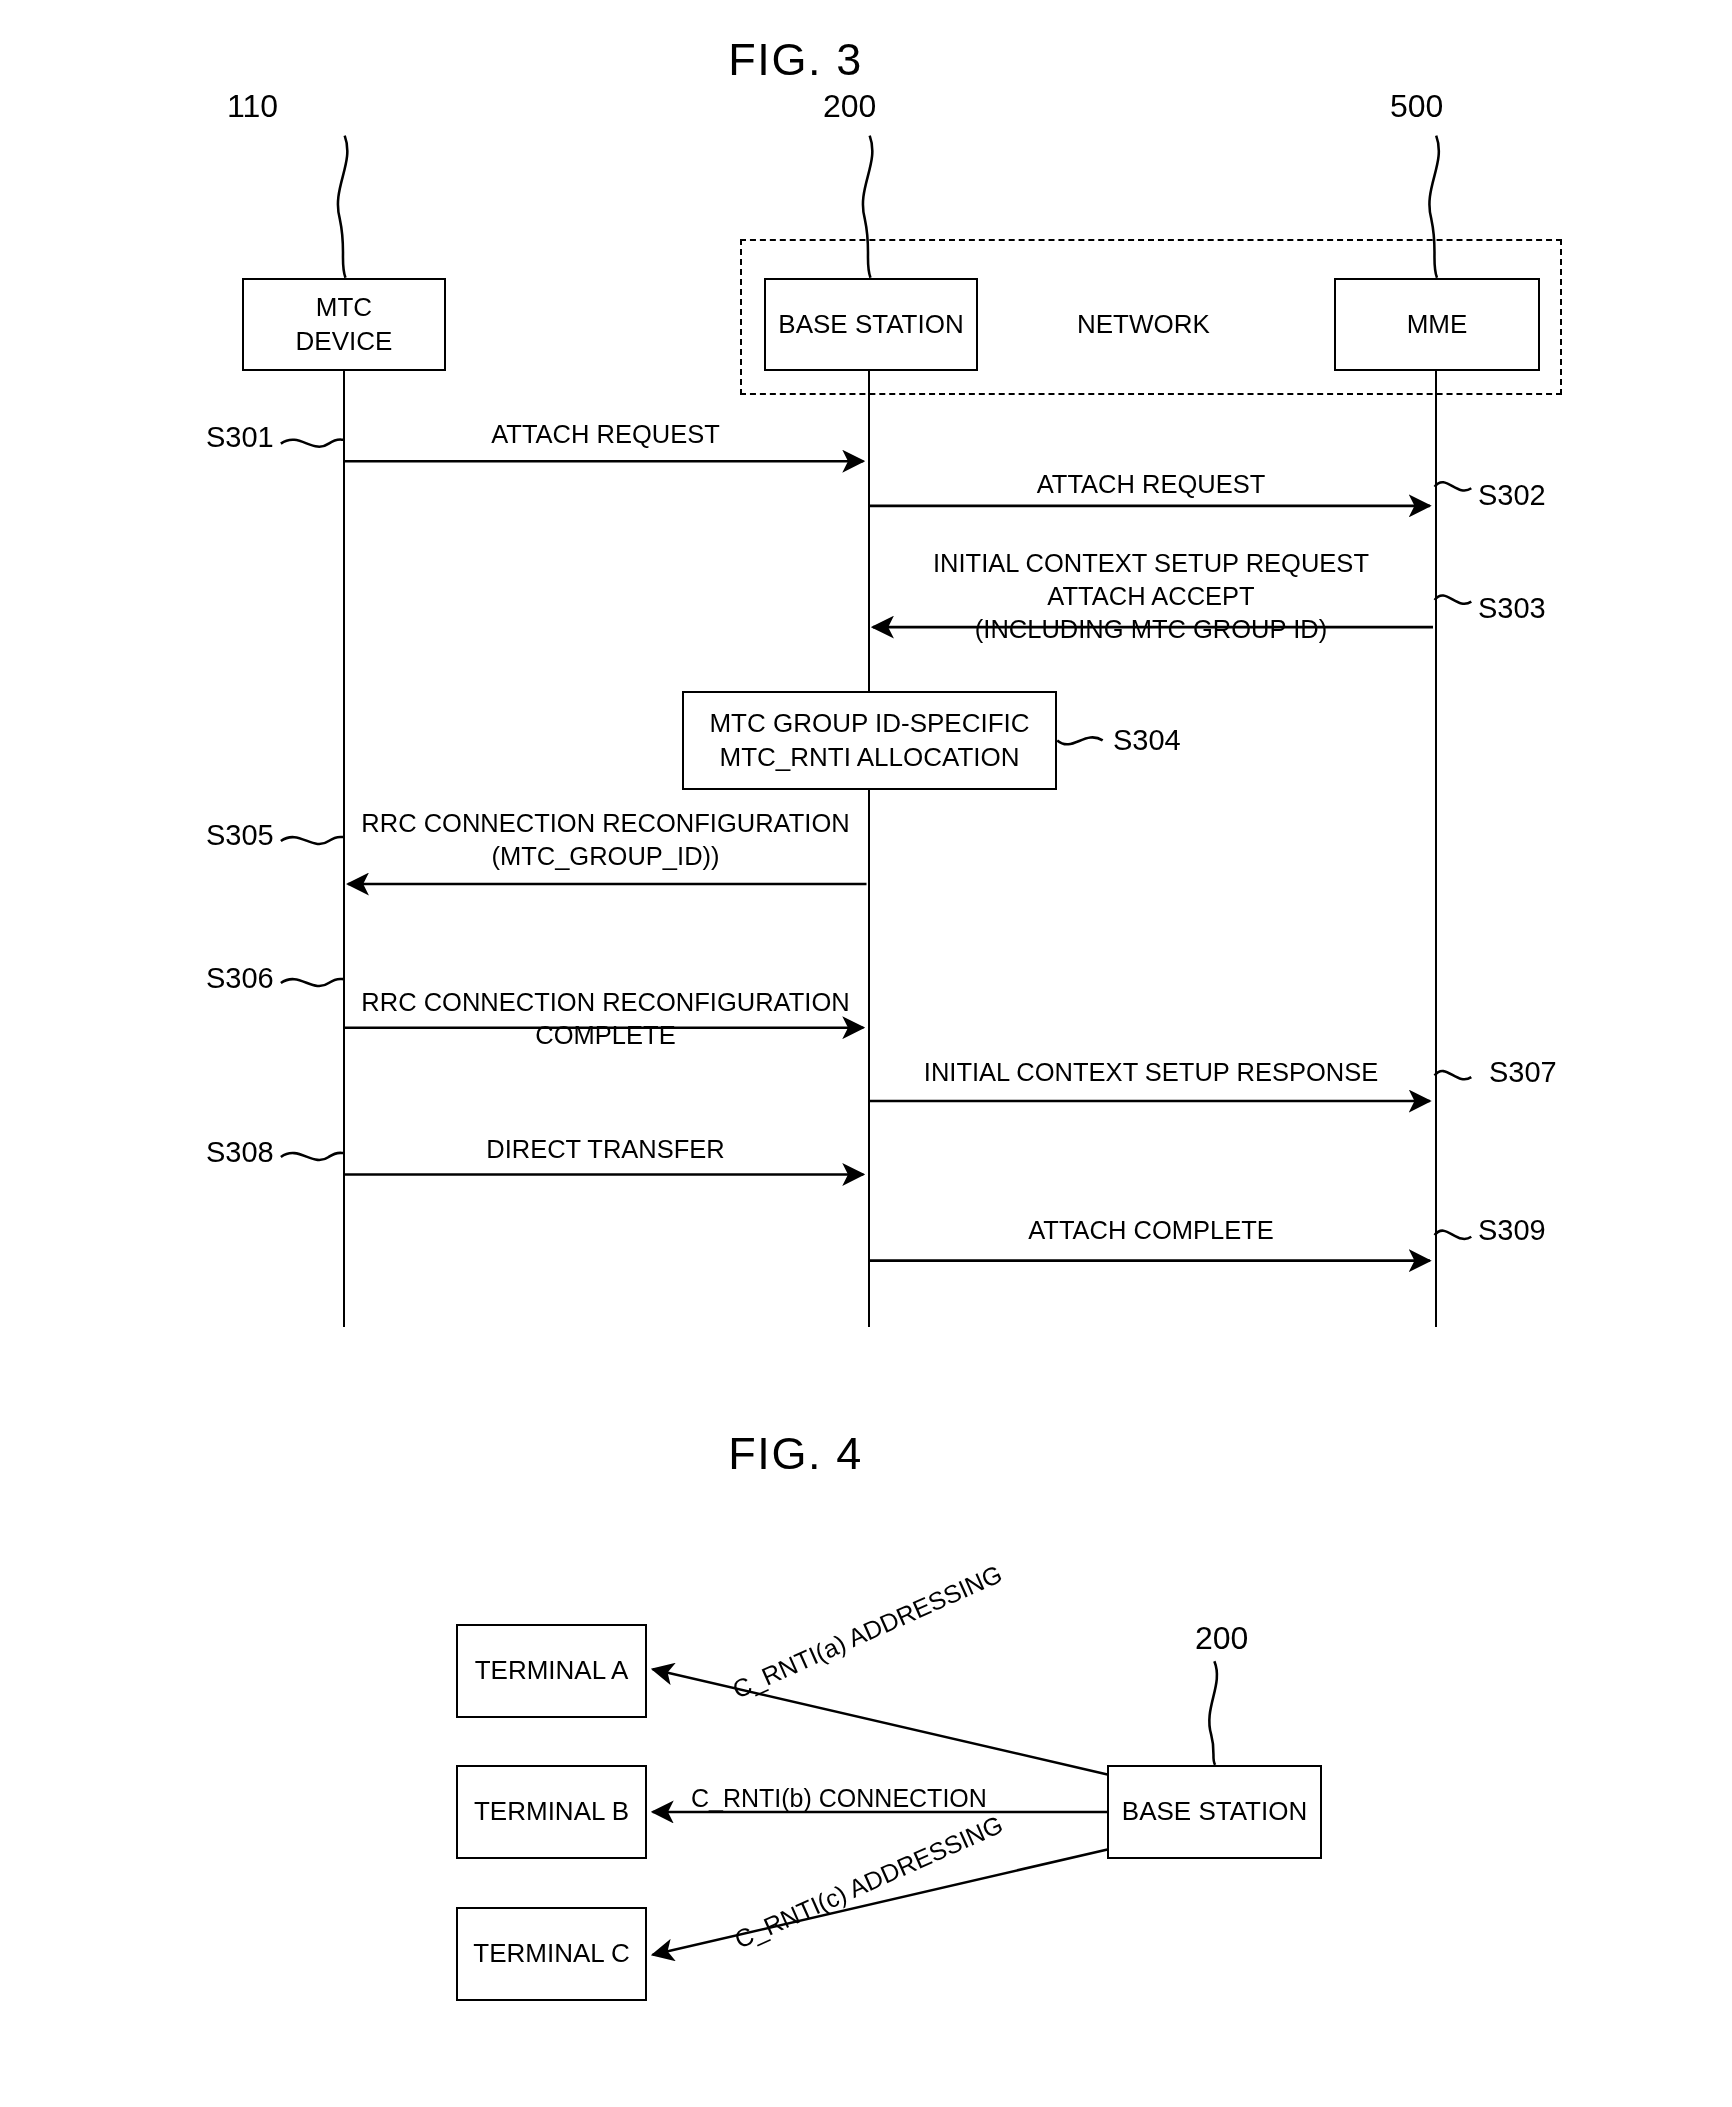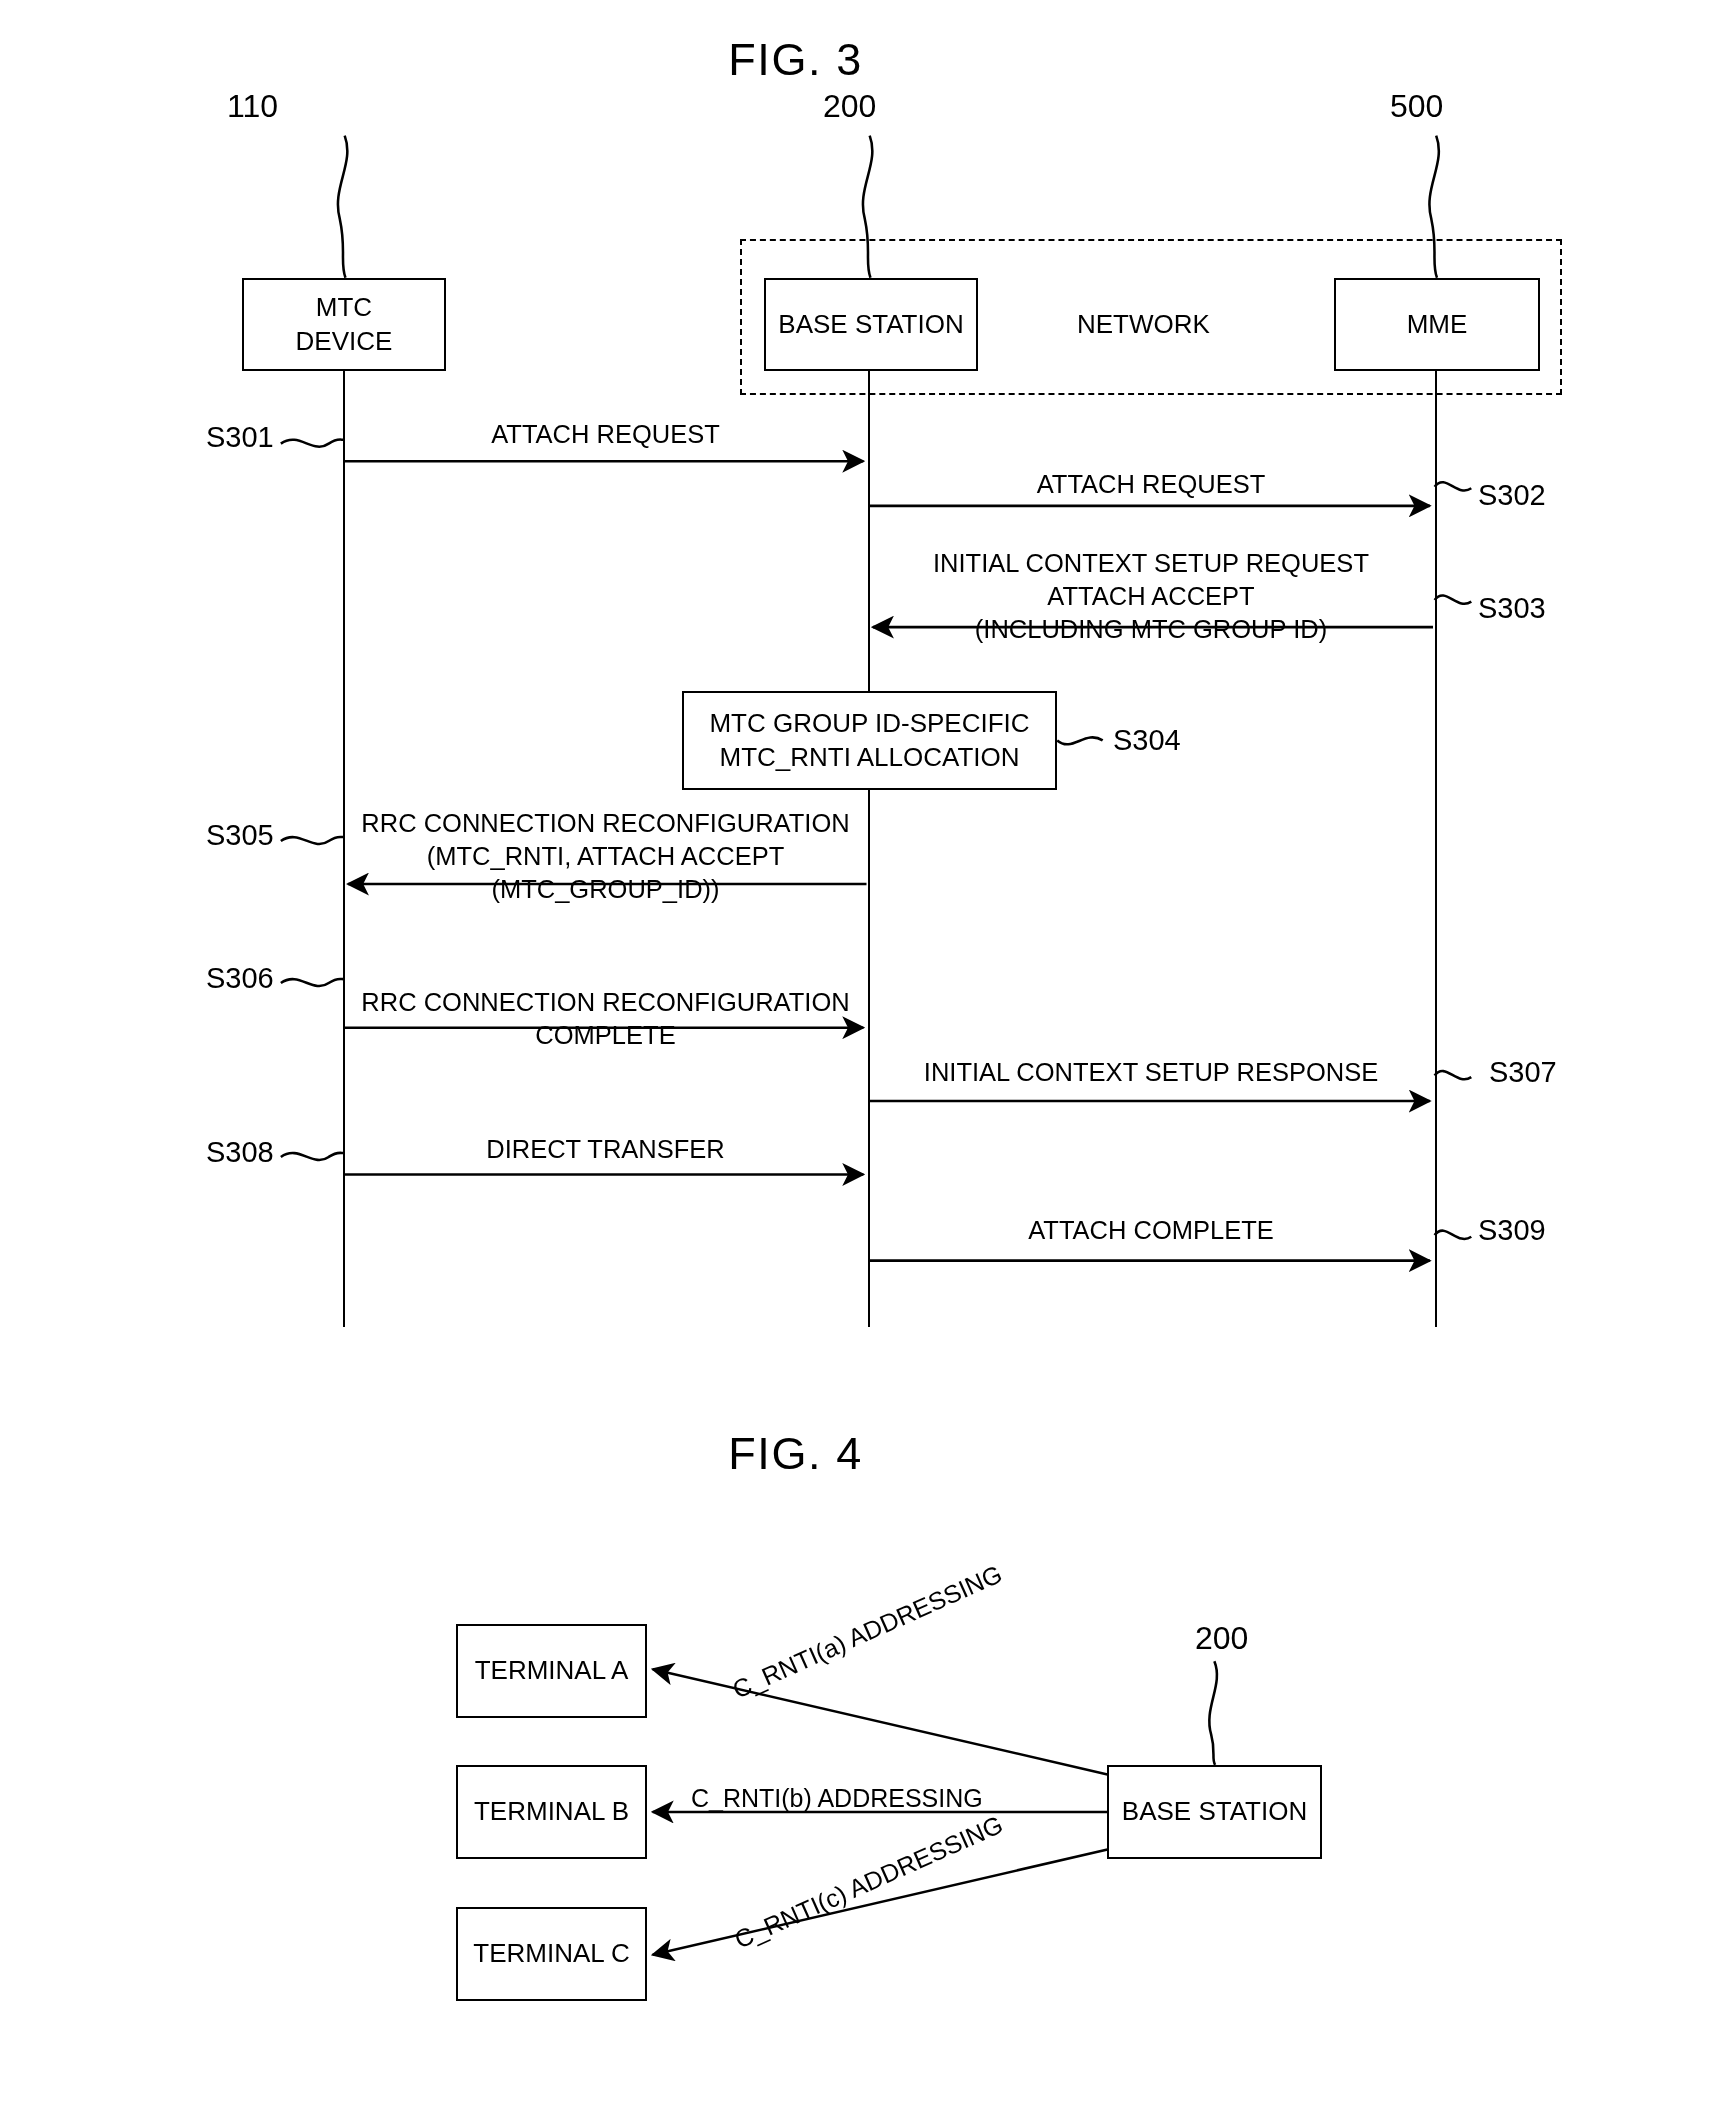--- a/index.html
+++ b/index.html
@@ -156,21 +156,20 @@
 
   <div class="msg-label" style="left:868px; top:547px; width:566px;">
     <span class="ln">INITIAL CONTEXT SETUP REQUEST</span>
     <span class="ln">ATTACH ACCEPT</span>
     <span class="ln">(INCLUDING MTC GROUP ID)</span>
   </div>
   <div class="step-ref" style="left:1478px; top:592px;">S303</div>
 
   <div class="msg-label" style="left:343px; top:807px; width:525px;">
     <span class="ln">RRC CONNECTION RECONFIGURATION</span>
-    <span class="ln">(MTC_RNTI, ATTACH ACCEPT</span>
     <span class="ln">(MTC_GROUP_ID))</span>
   </div>
   <div class="step-ref" style="left:206px; top:819px;">S305</div>
 
   <div class="msg-label" style="left:343px; top:986px; width:525px;">
     <span class="ln">RRC CONNECTION RECONFIGURATION</span>
     <span class="ln">COMPLETE</span>
   </div>
   <div class="step-ref" style="left:206px; top:962px;">S306</div>
 
@@ -202,21 +201,21 @@
   </div>
 
   <div class="node-box" style="left:1107px; top:1765px; width:215px; height:94px;">
     <span class="ln">BASE STATION</span>
   </div>
 
   <div class="ref-num" style="left:1195px; top:1620px;">200</div>
 
   <div class="diag-label" style="left:740px; top:1690px; transform: rotate(-24deg) translate(0,-50%);">C_RNTI(a) ADDRESSING</div>
 
-  <div class="diag-label" style="left:691px; top:1784px;">C_RNTI(b) ADDRESSING</div>
+  <div class="diag-label" style="left:691px; top:1784px;">C_RNTI(b) CONNECTION</div>
 
   <div class="diag-label" style="left:742px; top:1940px; transform: rotate(-24deg) translate(0,-50%);">C_RNTI(c) ADDRESSING</div>
 
   <svg class="canvas" viewBox="0 0 2172 2642">
     <defs>
       <marker id="ah" viewBox="0 0 12 12" refX="11" refY="6" markerWidth="9" markerHeight="9" orient="auto-start-reverse">
         <path d="M0,0 L12,6 L0,12 L3,6 z" fill="#000"></path>
       </marker>
     </defs>
 

